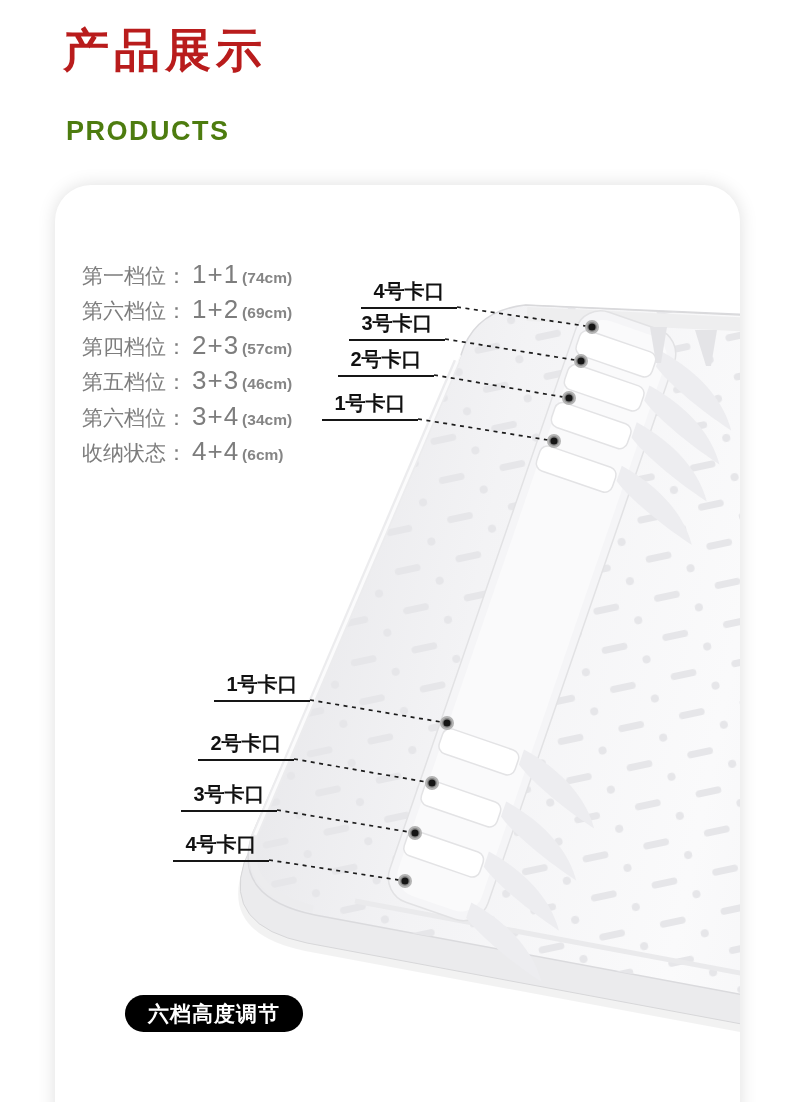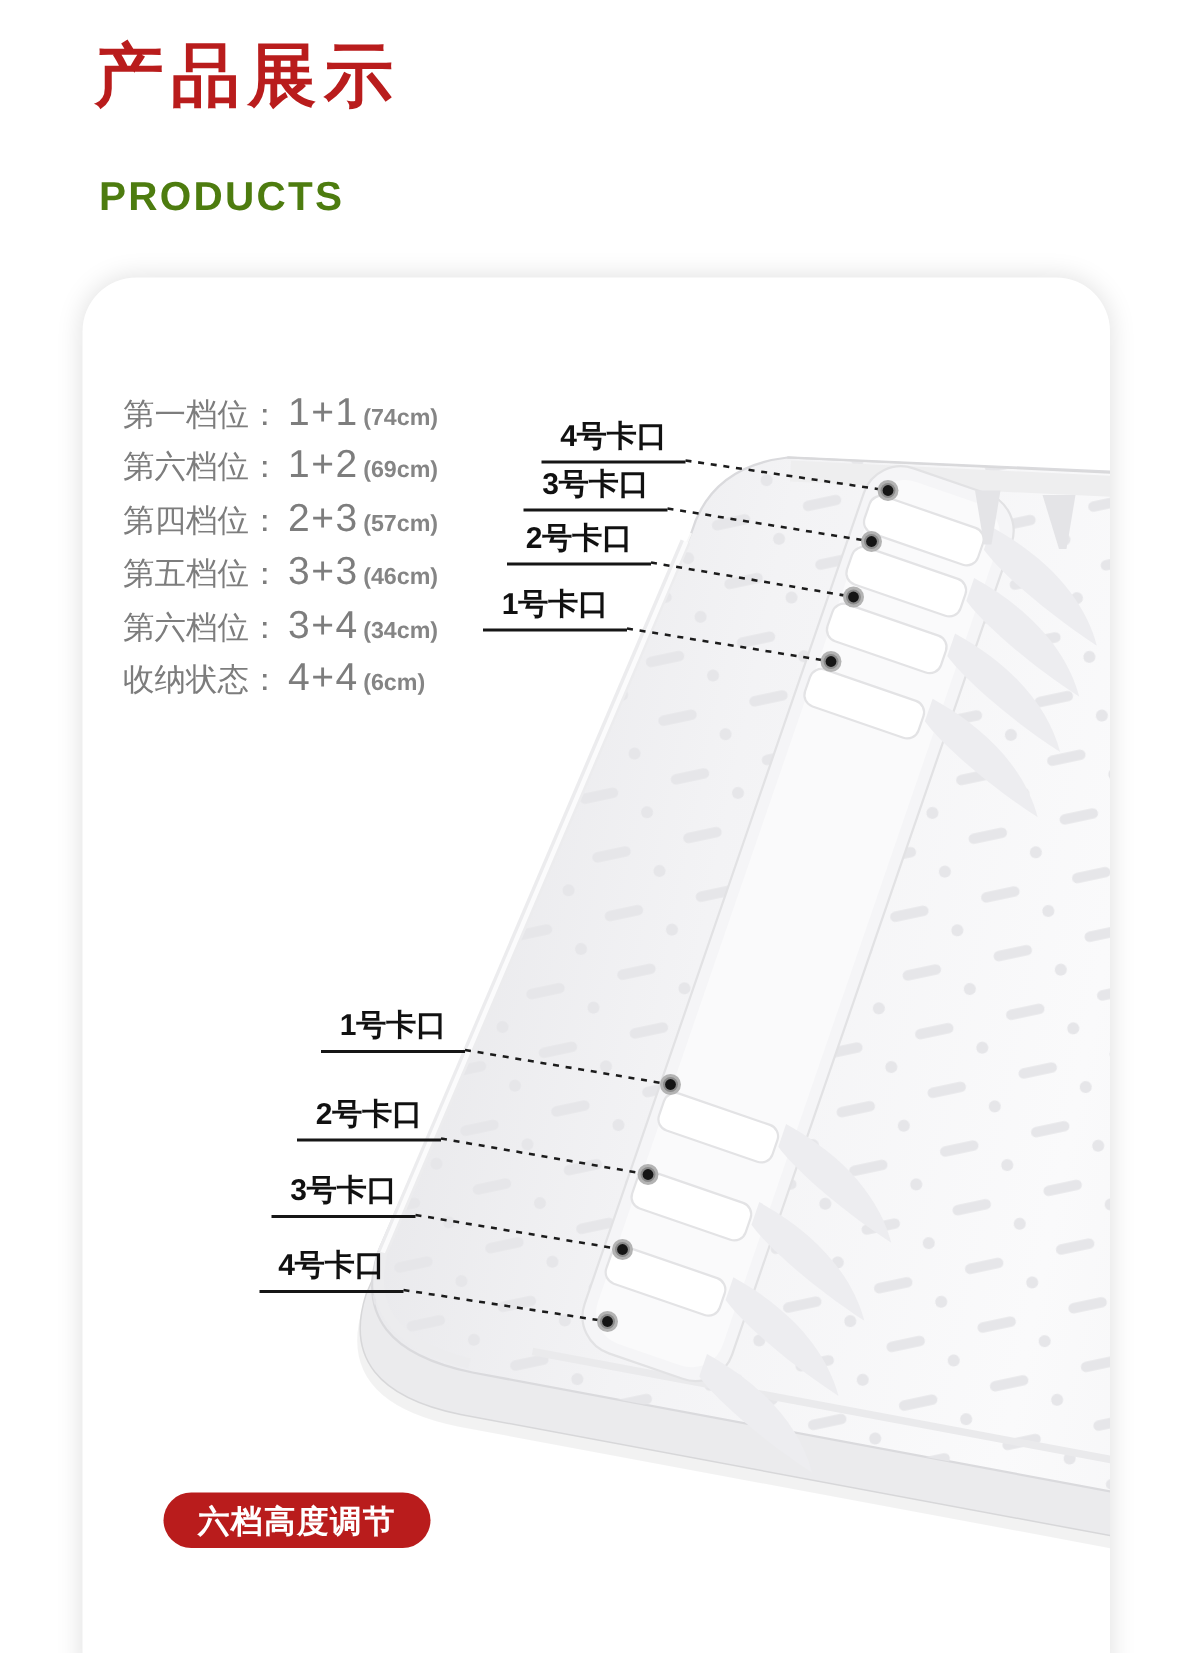--- a/index.html
+++ b/index.html
@@ -15,22 +15,22 @@
         box-shadow:0 0 18px rgba(0,0,0,0.13);}
   .art{position:absolute;inset:0;width:100%;height:100%;display:block;}
   .gear-list{position:absolute;left:82px;top:259px;}
   .gear-row{display:flex;align-items:baseline;height:35.4px;white-space:nowrap;text-align:right;}
   .g-label{font-size:21px;color:#7d7d7d;}
   .g-value{font-size:26px;color:#7d7d7d;margin-left:5px;letter-spacing:1px;}
   .g-size{font-size:15.5px;color:#858585;margin-left:3px;font-weight:600;}
   .callout{position:absolute;width:96px;text-align:center;font-size:20px;
            font-weight:700;color:#111;line-height:24px;padding-bottom:4px;
            border-bottom:2px solid #161616;white-space:nowrap;}
-  .badge{position:absolute;left:109px;top:995px;width:178px;height:37px;
-         background:#b91c1c;border-radius:19px;color:#ffffff;font-size:21px;
+  .badge{position:absolute;left:125px;top:995px;width:178px;height:37px;
+         background:#000000;border-radius:19px;color:#ffffff;font-size:21px;
          font-weight:700;letter-spacing:1px;display:flex;align-items:center;
          justify-content:center;font-family:Liberation Mono, monospace;}
 </style>
 </head>
 <body>
 
 <div class="page">
 
   <div class="title">产品展示</div>
   <div class="subtitle">PRODUCTS</div>

